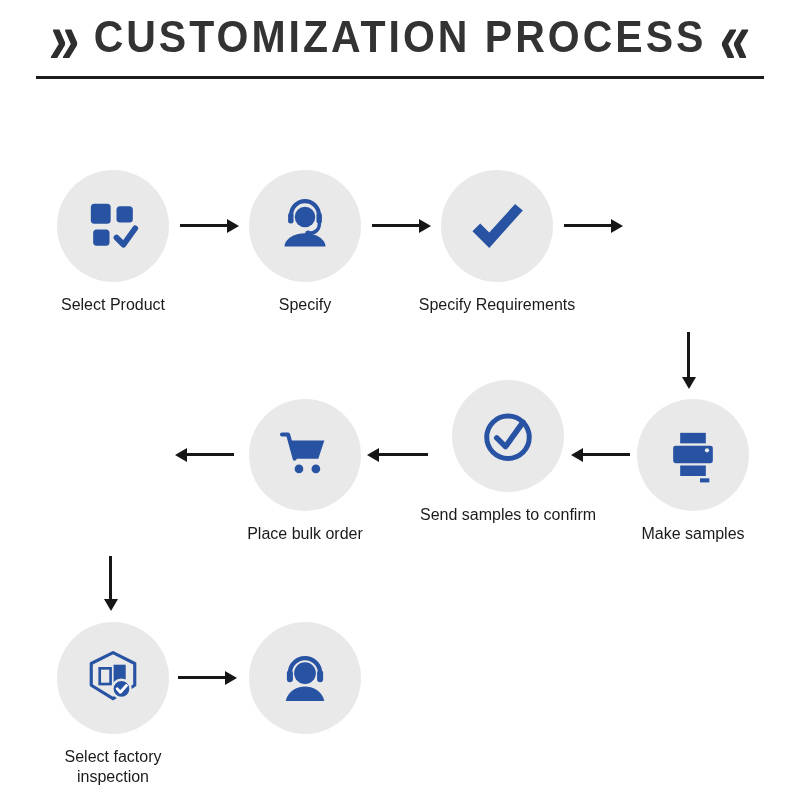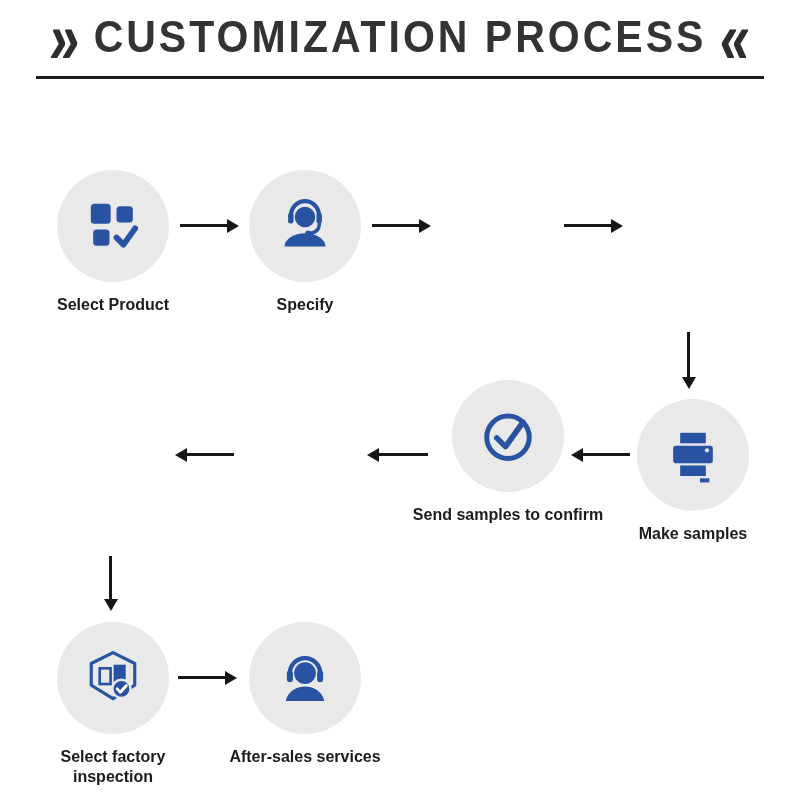--- a/index.html
+++ b/index.html
@@ -23,21 +23,21 @@
   .divider{
     position:absolute;top:76px;left:36px;width:728px;height:3px;background:#1c1c1c;
   }
   
   .node{position:absolute;width:220px;text-align:center;}
   .circle{
     width:112px;height:112px;border-radius:50%;background:#e9e9e9;
     margin:0 auto;display:flex;align-items:center;justify-content:center;
   }
   .label{
-    margin-top:13px;font-size:16px;color:#1b1b1b;line-height:1.25;font-weight:bold;
+    margin-top:13px;font-size:16px;color:#1b1b1b;line-height:1.25;
   }
   .label.nowrap{white-space:nowrap;}
   .label .narrow{display:inline-block;max-width:150px;}
   
   .ar{position:absolute;background:#161616;}
   .ar.h{height:3px;}
   .ar.v{width:3px;}
   .ar::after{content:"";position:absolute;width:0;height:0;}
   .ar.right::after{
     right:-11px;top:50%;transform:translateY(-50%);
@@ -89,20 +89,28 @@
           <rect x="33.5" y="13" width="4.5" height="9" rx="2"></rect>
           <circle cx="26.5" cy="30" r="2.3"></circle>
         </g>
         <path d="M12.5 15 a11.5 11.5 0 0 1 23 0" fill="none" stroke="#2853a3" stroke-width="3.5"></path>
         <path d="M36 21 q0 9 -9 9" fill="none" stroke="#2853a3" stroke-width="2.8"></path>
       </svg>
     </div>
     <div class="label nowrap">Specify</div>
   </div>
 
+  <div class="node" style="left:387px;top:170px">
+    <div class="circle">
+      <svg viewBox="0 0 48 48" width="62" height="62">
+        <path d="M5 28 L11 22 L18 29 L38 7 L44 12 L18 41 Z" fill="#2853a3"></path>
+      </svg>
+    </div>
+    <div class="label nowrap">Specify Requirements</div>
+  </div>
 
 
   <div class="node" style="left:583px;top:399px">
     <div class="circle">
       <svg viewBox="0 0 48 48" width="56" height="56">
         <g fill="#2853a3">
           <rect x="13" y="5" width="22" height="9"></rect>
           <rect x="7" y="16" width="34" height="15" rx="2"></rect>
           <rect x="13" y="33" width="22" height="9"></rect>
           <rect x="30" y="44" width="8" height="3.5"></rect>
@@ -116,20 +124,31 @@
   <div class="node" style="left:398px;top:380px">
     <div class="circle">
       <svg viewBox="0 0 48 48" width="60" height="60">
         <circle cx="24" cy="25" r="17" fill="none" stroke="#2853a3" stroke-width="4"></circle>
         <path d="M15 25.5 l7 7 L36 13" fill="none" stroke="#2853a3" stroke-width="4.5" stroke-linecap="round" stroke-linejoin="round"></path>
       </svg>
     </div>
     <div class="label nowrap">Send samples to confirm</div>
   </div>
 
+  <div class="node" style="left:195px;top:399px">
+    <div class="circle">
+      <svg viewBox="0 0 48 48" width="58" height="58">
+        <path d="M5 7 H10 L15.5 27" fill="none" stroke="#2853a3" stroke-width="3.4" stroke-linecap="round" stroke-linejoin="round"></path>
+        <path d="M11 12 L40 12 L35 27 L15.5 27 Z" fill="#2853a3"></path>
+        <circle cx="19" cy="35.5" r="3.6" fill="#2853a3"></circle>
+        <circle cx="33" cy="35.5" r="3.6" fill="#2853a3"></circle>
+      </svg>
+    </div>
+    <div class="label nowrap">Place bulk order</div>
+  </div>
 
 
   <div class="node" style="left:3px;top:622px">
     <div class="circle">
       <svg viewBox="0 0 48 48" width="58" height="58">
         <path d="M24 3 L42 12 V30 L24 41 L6 30 V12 Z" fill="none" stroke="#2853a3" stroke-width="2.6" stroke-linejoin="round"></path>
         <rect x="13" y="16" width="9" height="13" fill="none" stroke="#2853a3" stroke-width="2.2"></rect>
         <rect x="24.5" y="13" width="10" height="16" fill="#2853a3"></rect>
         <circle cx="31" cy="33" r="7.5" fill="#2853a3" stroke="#e9e9e9" stroke-width="2"></circle>
         <path d="M27.5 33 l2.6 2.8 l5 -5.6" fill="none" stroke="#ffffff" stroke-width="2.4" stroke-linecap="round" stroke-linejoin="round"></path>
@@ -143,21 +162,20 @@
       <svg viewBox="0 0 48 48" width="58" height="58">
         <g fill="#2853a3">
           <circle cx="24" cy="20" r="9"></circle>
           <rect x="9" y="17.5" width="5" height="10" rx="2.5"></rect>
           <rect x="34" y="17.5" width="5" height="10" rx="2.5"></rect>
           <path d="M8 43 c2 -9 10 -12 16 -12 c6 0 14 3 16 12 z"></path>
         </g>
         <path d="M11.5 20 a12.5 12.5 0 0 1 25 0" fill="none" stroke="#2853a3" stroke-width="3.6"></path>
       </svg>
     </div>
-    <div class="label nowrap">After-sales services</div>
   </div>
 
   <div class="ar h right" style="left:180px;top:224px;width:48px"></div>
   <div class="ar h right" style="left:372px;top:224px;width:48px"></div>
   <div class="ar h right" style="left:564px;top:224px;width:48px"></div>
   <div class="ar v down" style="left:687px;top:332px;height:46px"></div>
   <div class="ar h left" style="left:582px;top:453px;width:48px"></div>
   <div class="ar h left" style="left:378px;top:453px;width:50px"></div>
   <div class="ar h left" style="left:186px;top:453px;width:48px"></div>
   <div class="ar v down" style="left:109px;top:556px;height:44px"></div>

